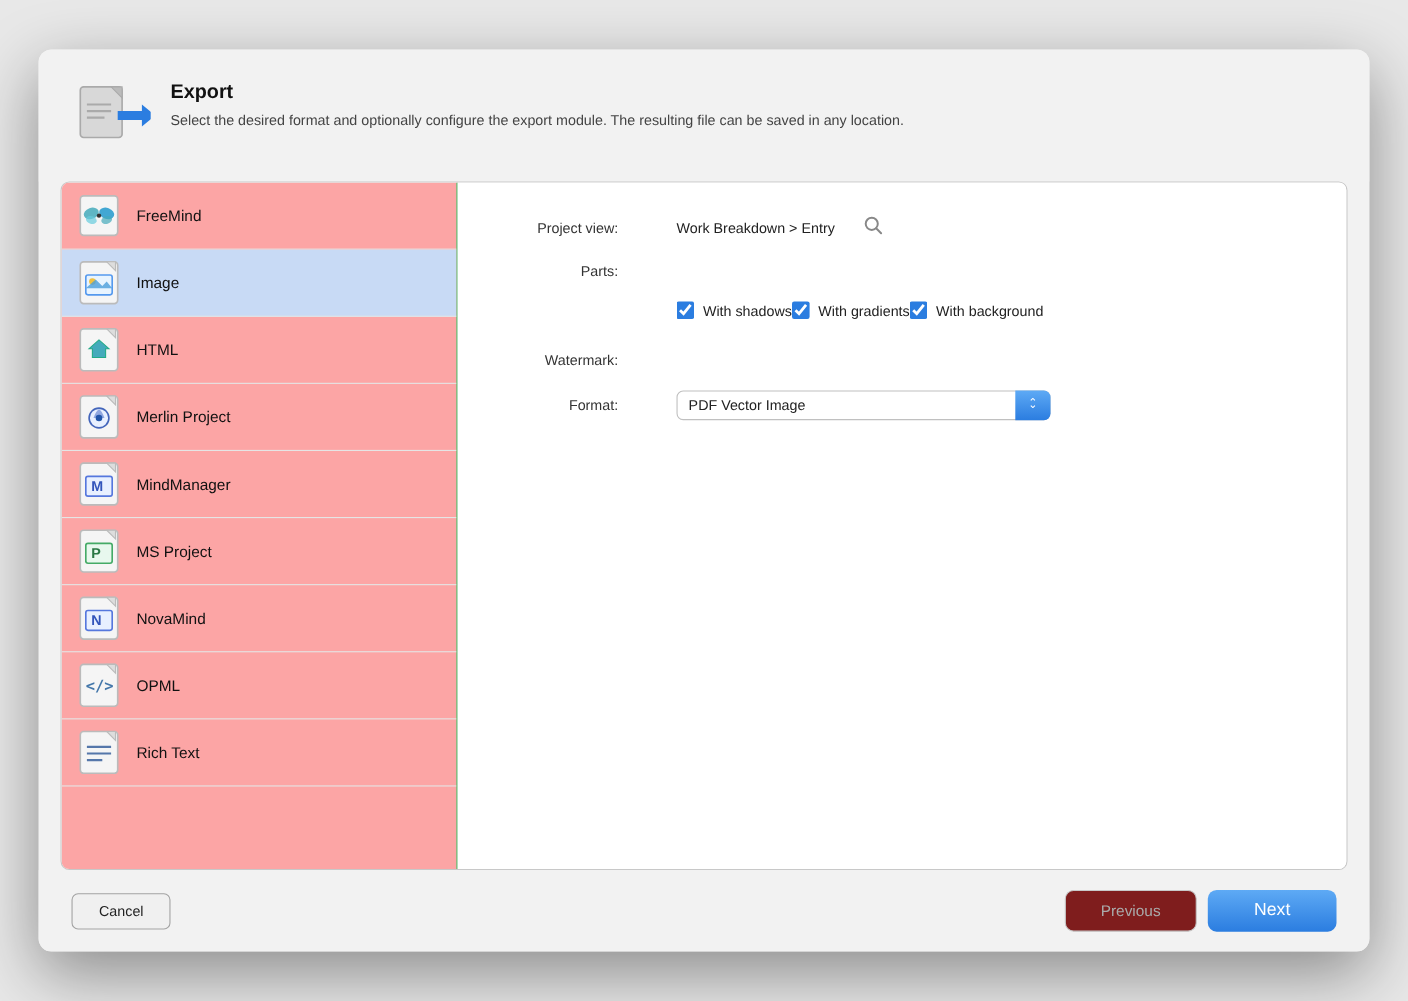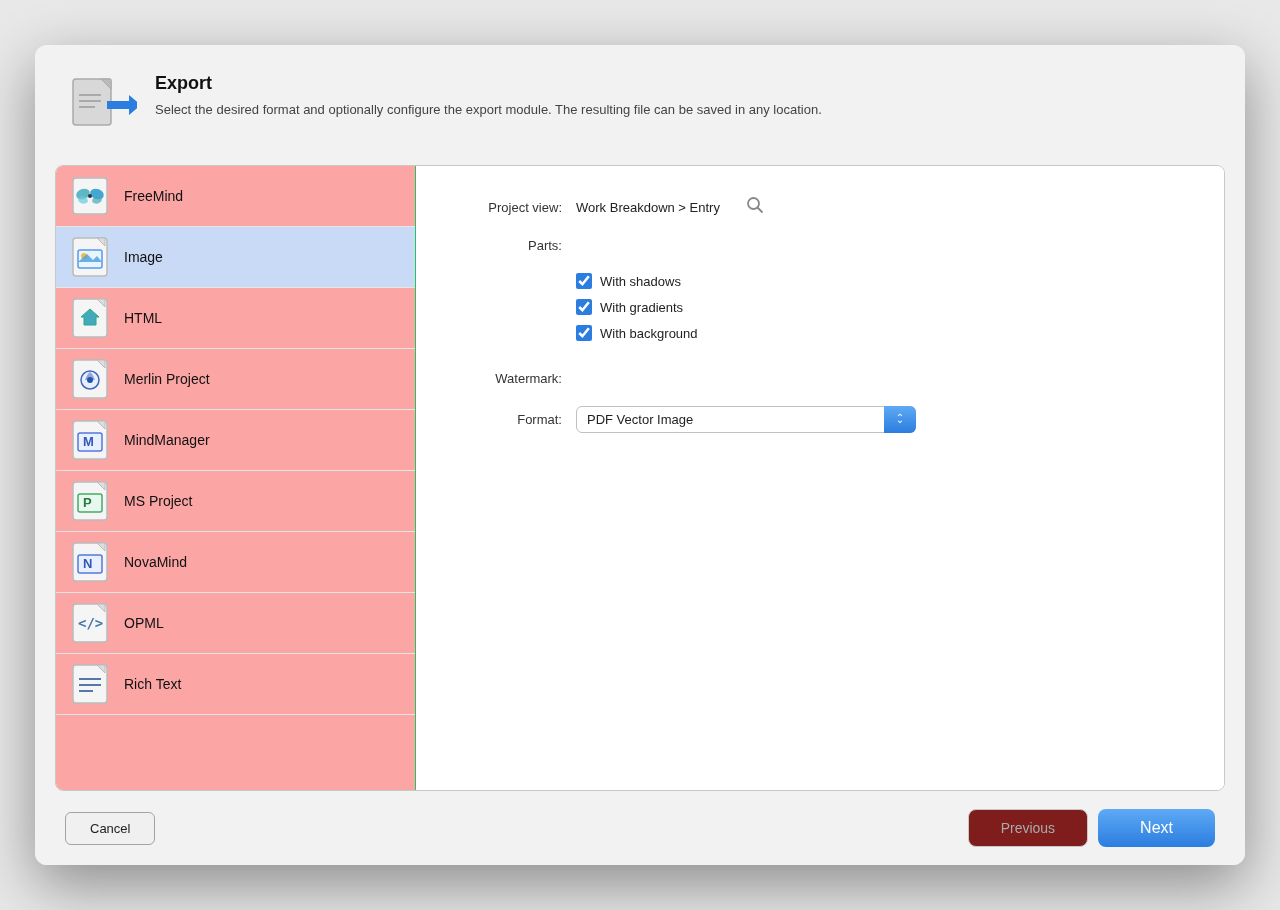--- a/index.html
+++ b/index.html
@@ -96,20 +96,21 @@
     }
     .main-panel {
       flex: 1;
       padding: 30px 40px;
       background: #fff;
     }
     .form-row {
       display: flex;
       align-items: center;
       margin-bottom: 20px;
+      gap: 39px;
     }
     .form-label {
       width: 120px;
       text-align: right;
       padding-right: 14px;
       font-size: 13px;
       color: #333;
       flex-shrink: 0;
     }
     .form-value {
@@ -187,21 +188,21 @@
       height: 16px;
       accent-color: #2b7de0;
       cursor: pointer;
     }
     .checkbox-label {
       font-size: 13px;
       color: #222;
     }
     .checkboxes-group {
       display: flex;
-      flex-direction: column;
+      flex-direction: row;
       gap: 0;
     }
     .footer {
       display: flex;
       align-items: center;
       justify-content: space-between;
       padding: 18px 30px;
       background: #f2f2f2;
     }
     .btn-cancel {

